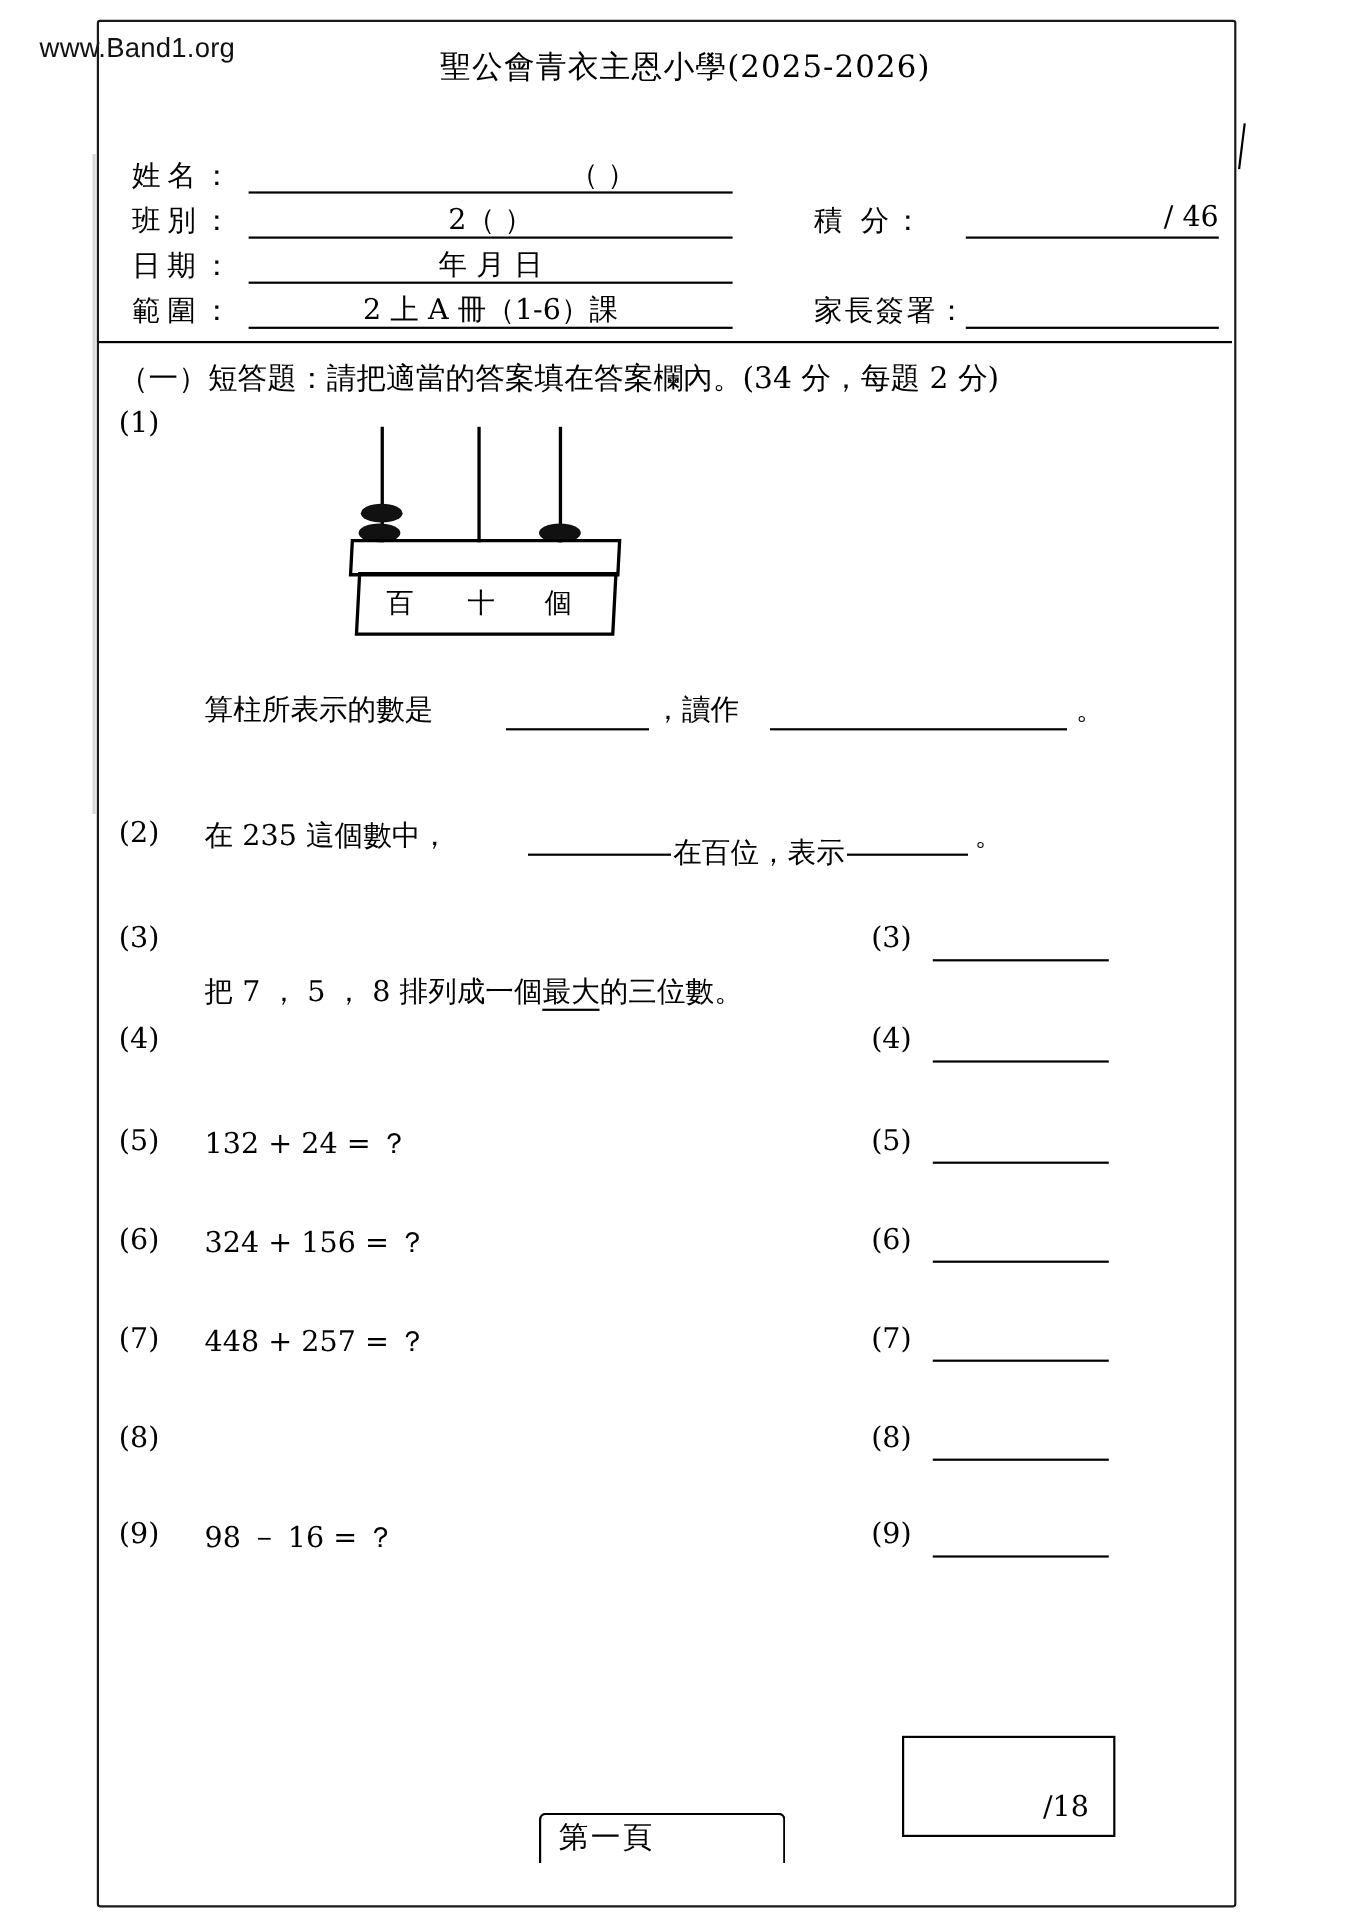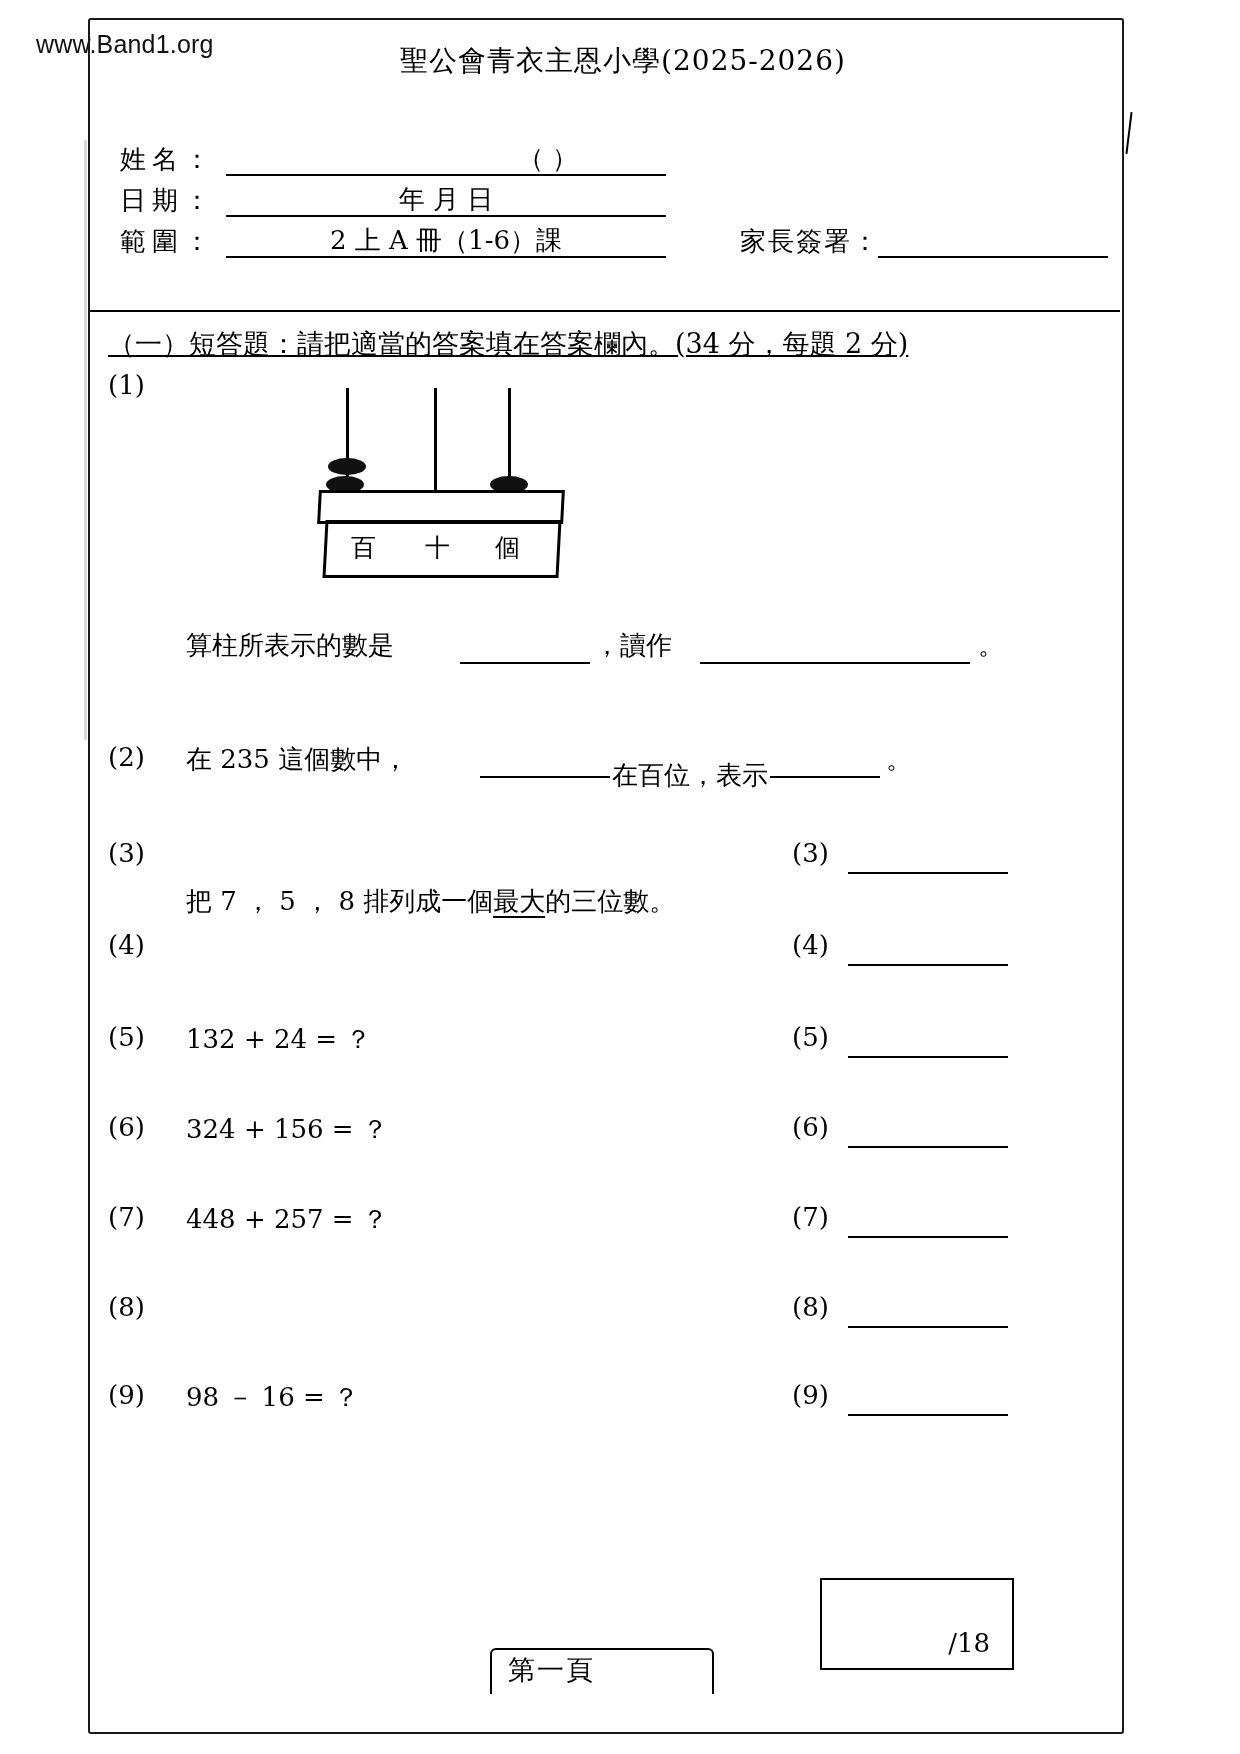--- a/index.html
+++ b/index.html
@@ -159,21 +159,20 @@
     border-top: 2.5px solid #000;
   }
 
   
   .section-a {
     position: absolute;
     left: 108px;
     top: 326px;
     font-size: 27px;
     white-space: nowrap;
-    text-decoration: underline;
   }
 
   .q-no {
     position: absolute;
     font-size: 26px;
   }
 
   
   .abacus {
     position: absolute;
@@ -294,20 +293,28 @@
   <div class="stamp-tail"></div>
 
   <div class="info">
 
     <div class="info-row">
       <span class="lbl">姓名：</span>
       <span class="line" style="left:118px; width:440px;"></span>
       <span class="filled" style="left:330px; width:220px;">（      ）</span>
     </div>
 
+    <div class="info-row">
+      <span class="lbl">班別：</span>
+      <span class="line" style="left:118px; width:440px;"></span>
+      <span class="filled" style="left:118px; width:440px;">2（      ）</span>
+      <span class="lbl" style="left:620px; letter-spacing:4px;">積    分：</span>
+      <span class="line" style="left:770px; width:230px;"></span>
+      <span class="filled" style="left:880px; width:120px; text-align:right;">/ 46</span>
+    </div>
 
     <div class="info-row">
       <span class="lbl">日期：</span>
       <span class="line" style="left:118px; width:440px;"></span>
       <span class="filled" style="left:118px; width:440px;">年        月        日</span>
     </div>
 
     <div class="info-row">
       <span class="lbl">範圍：</span>
       <span class="line" style="left:118px; width:440px;"></span>

